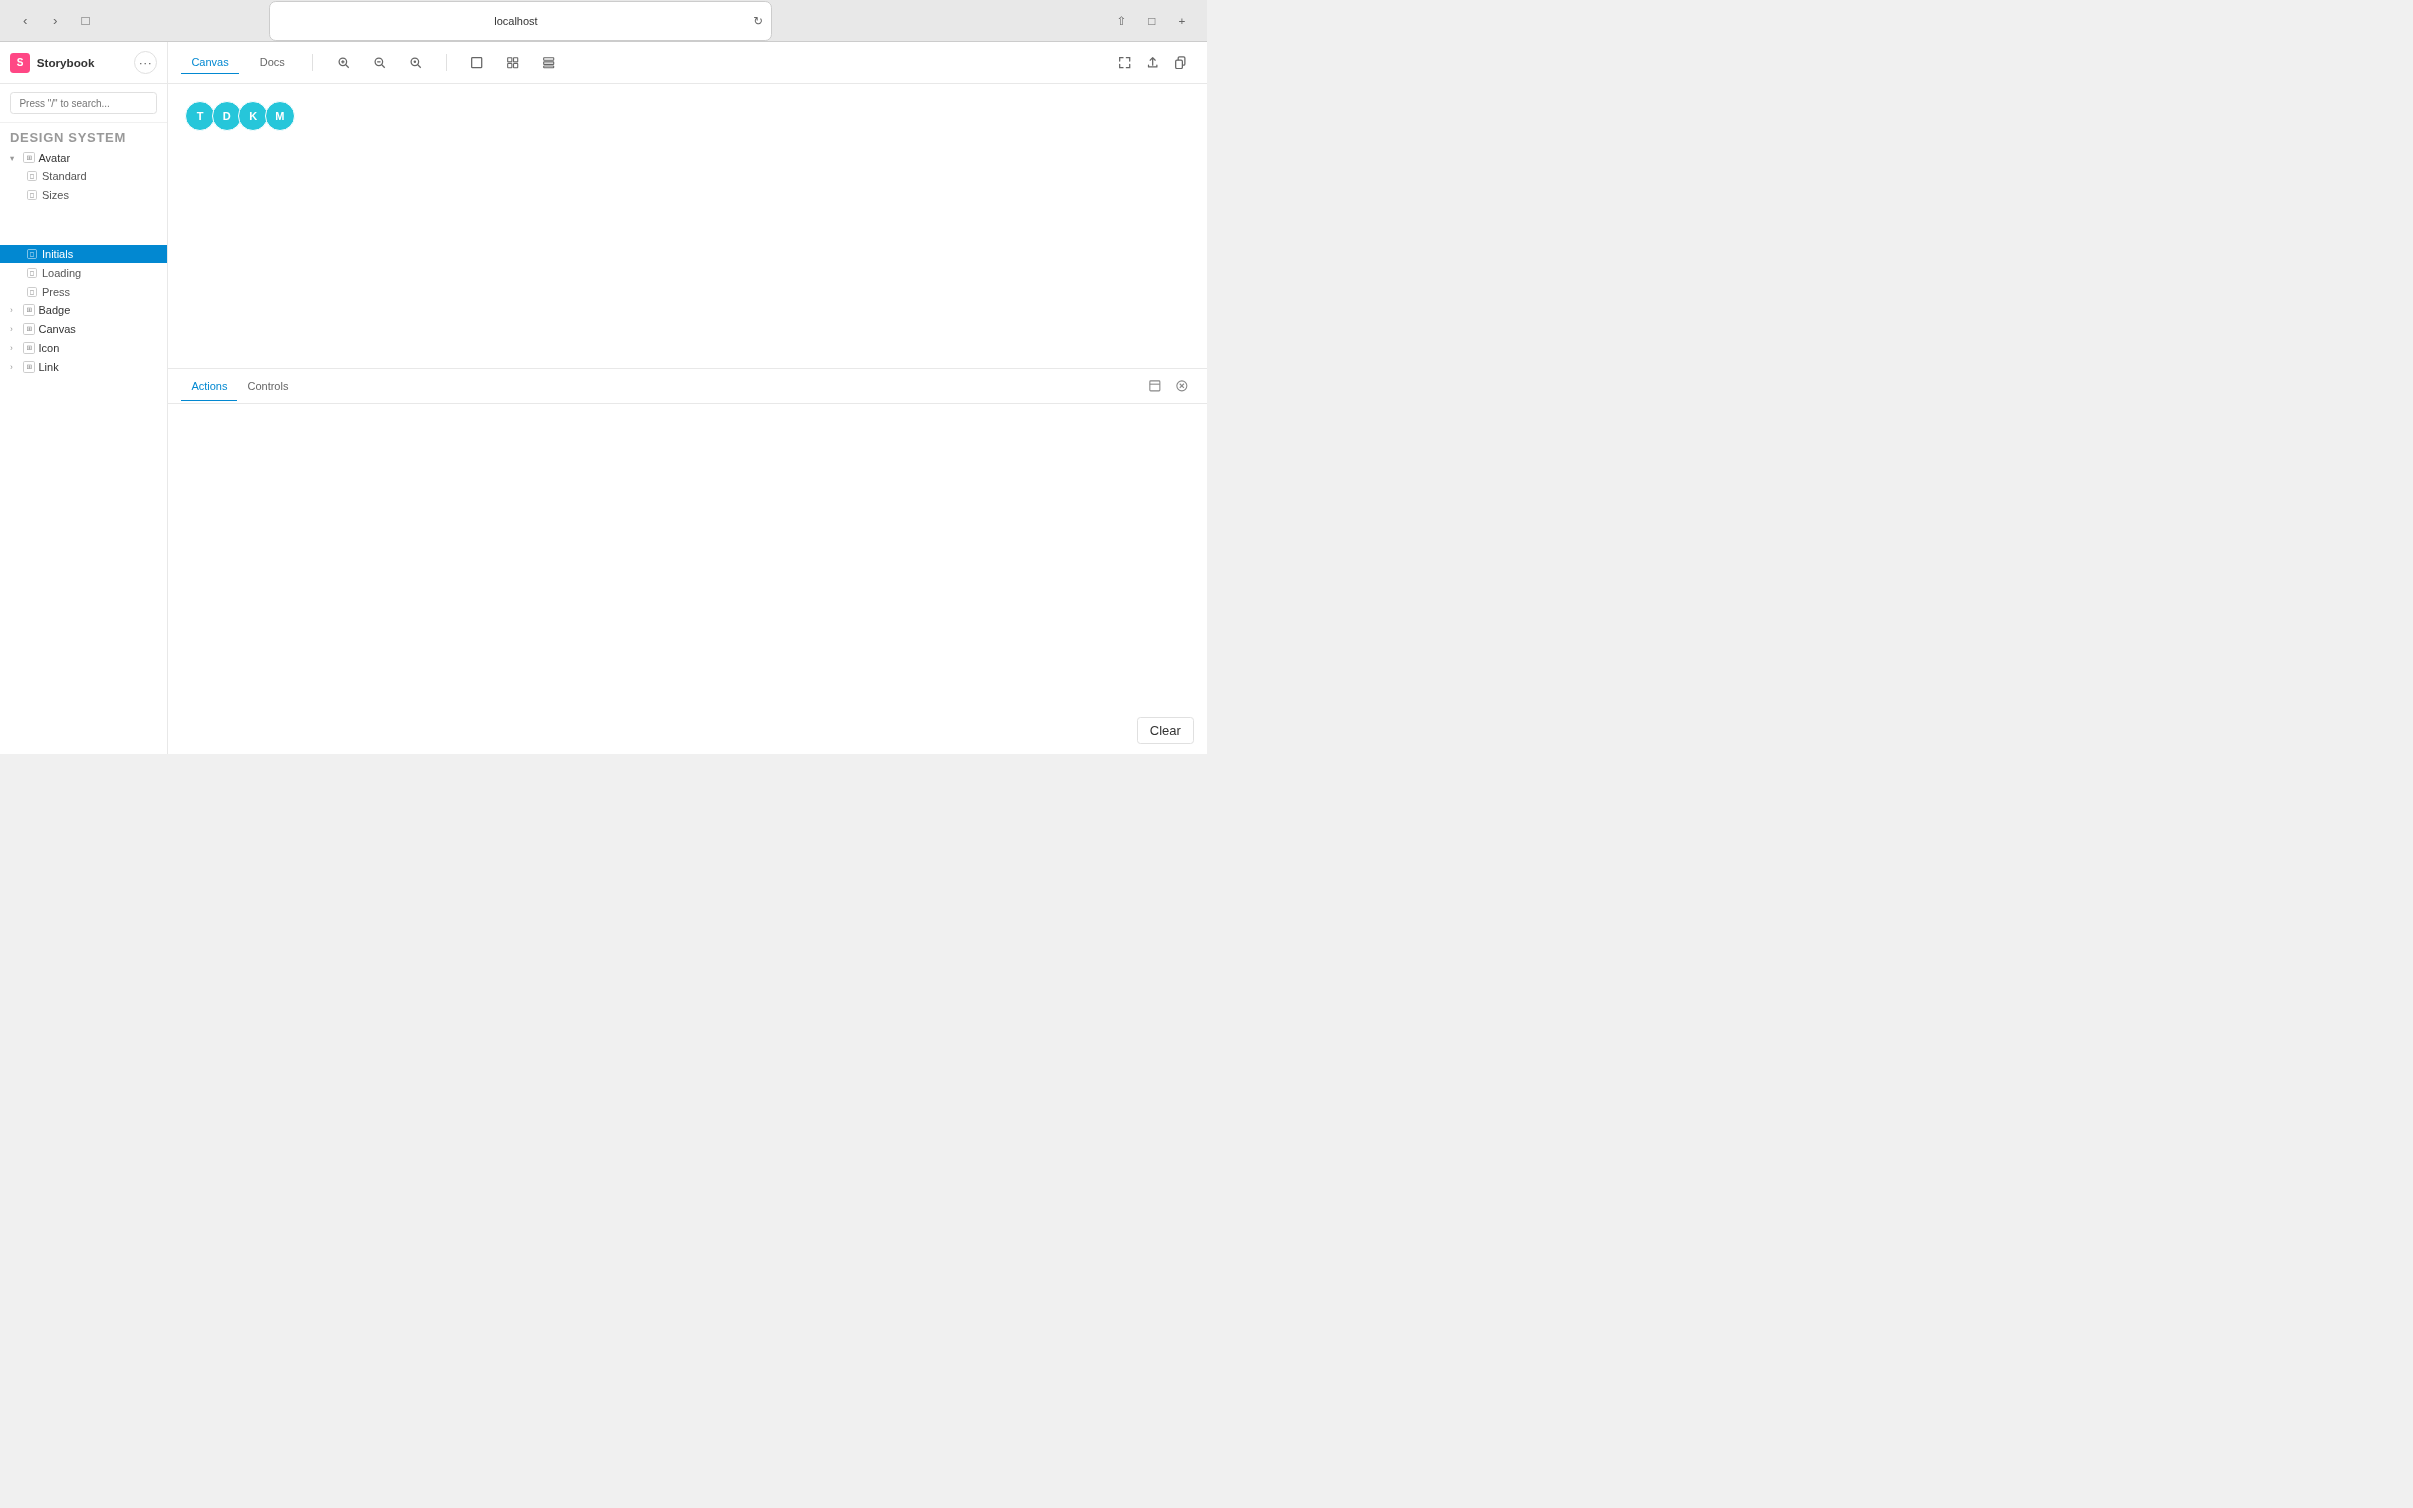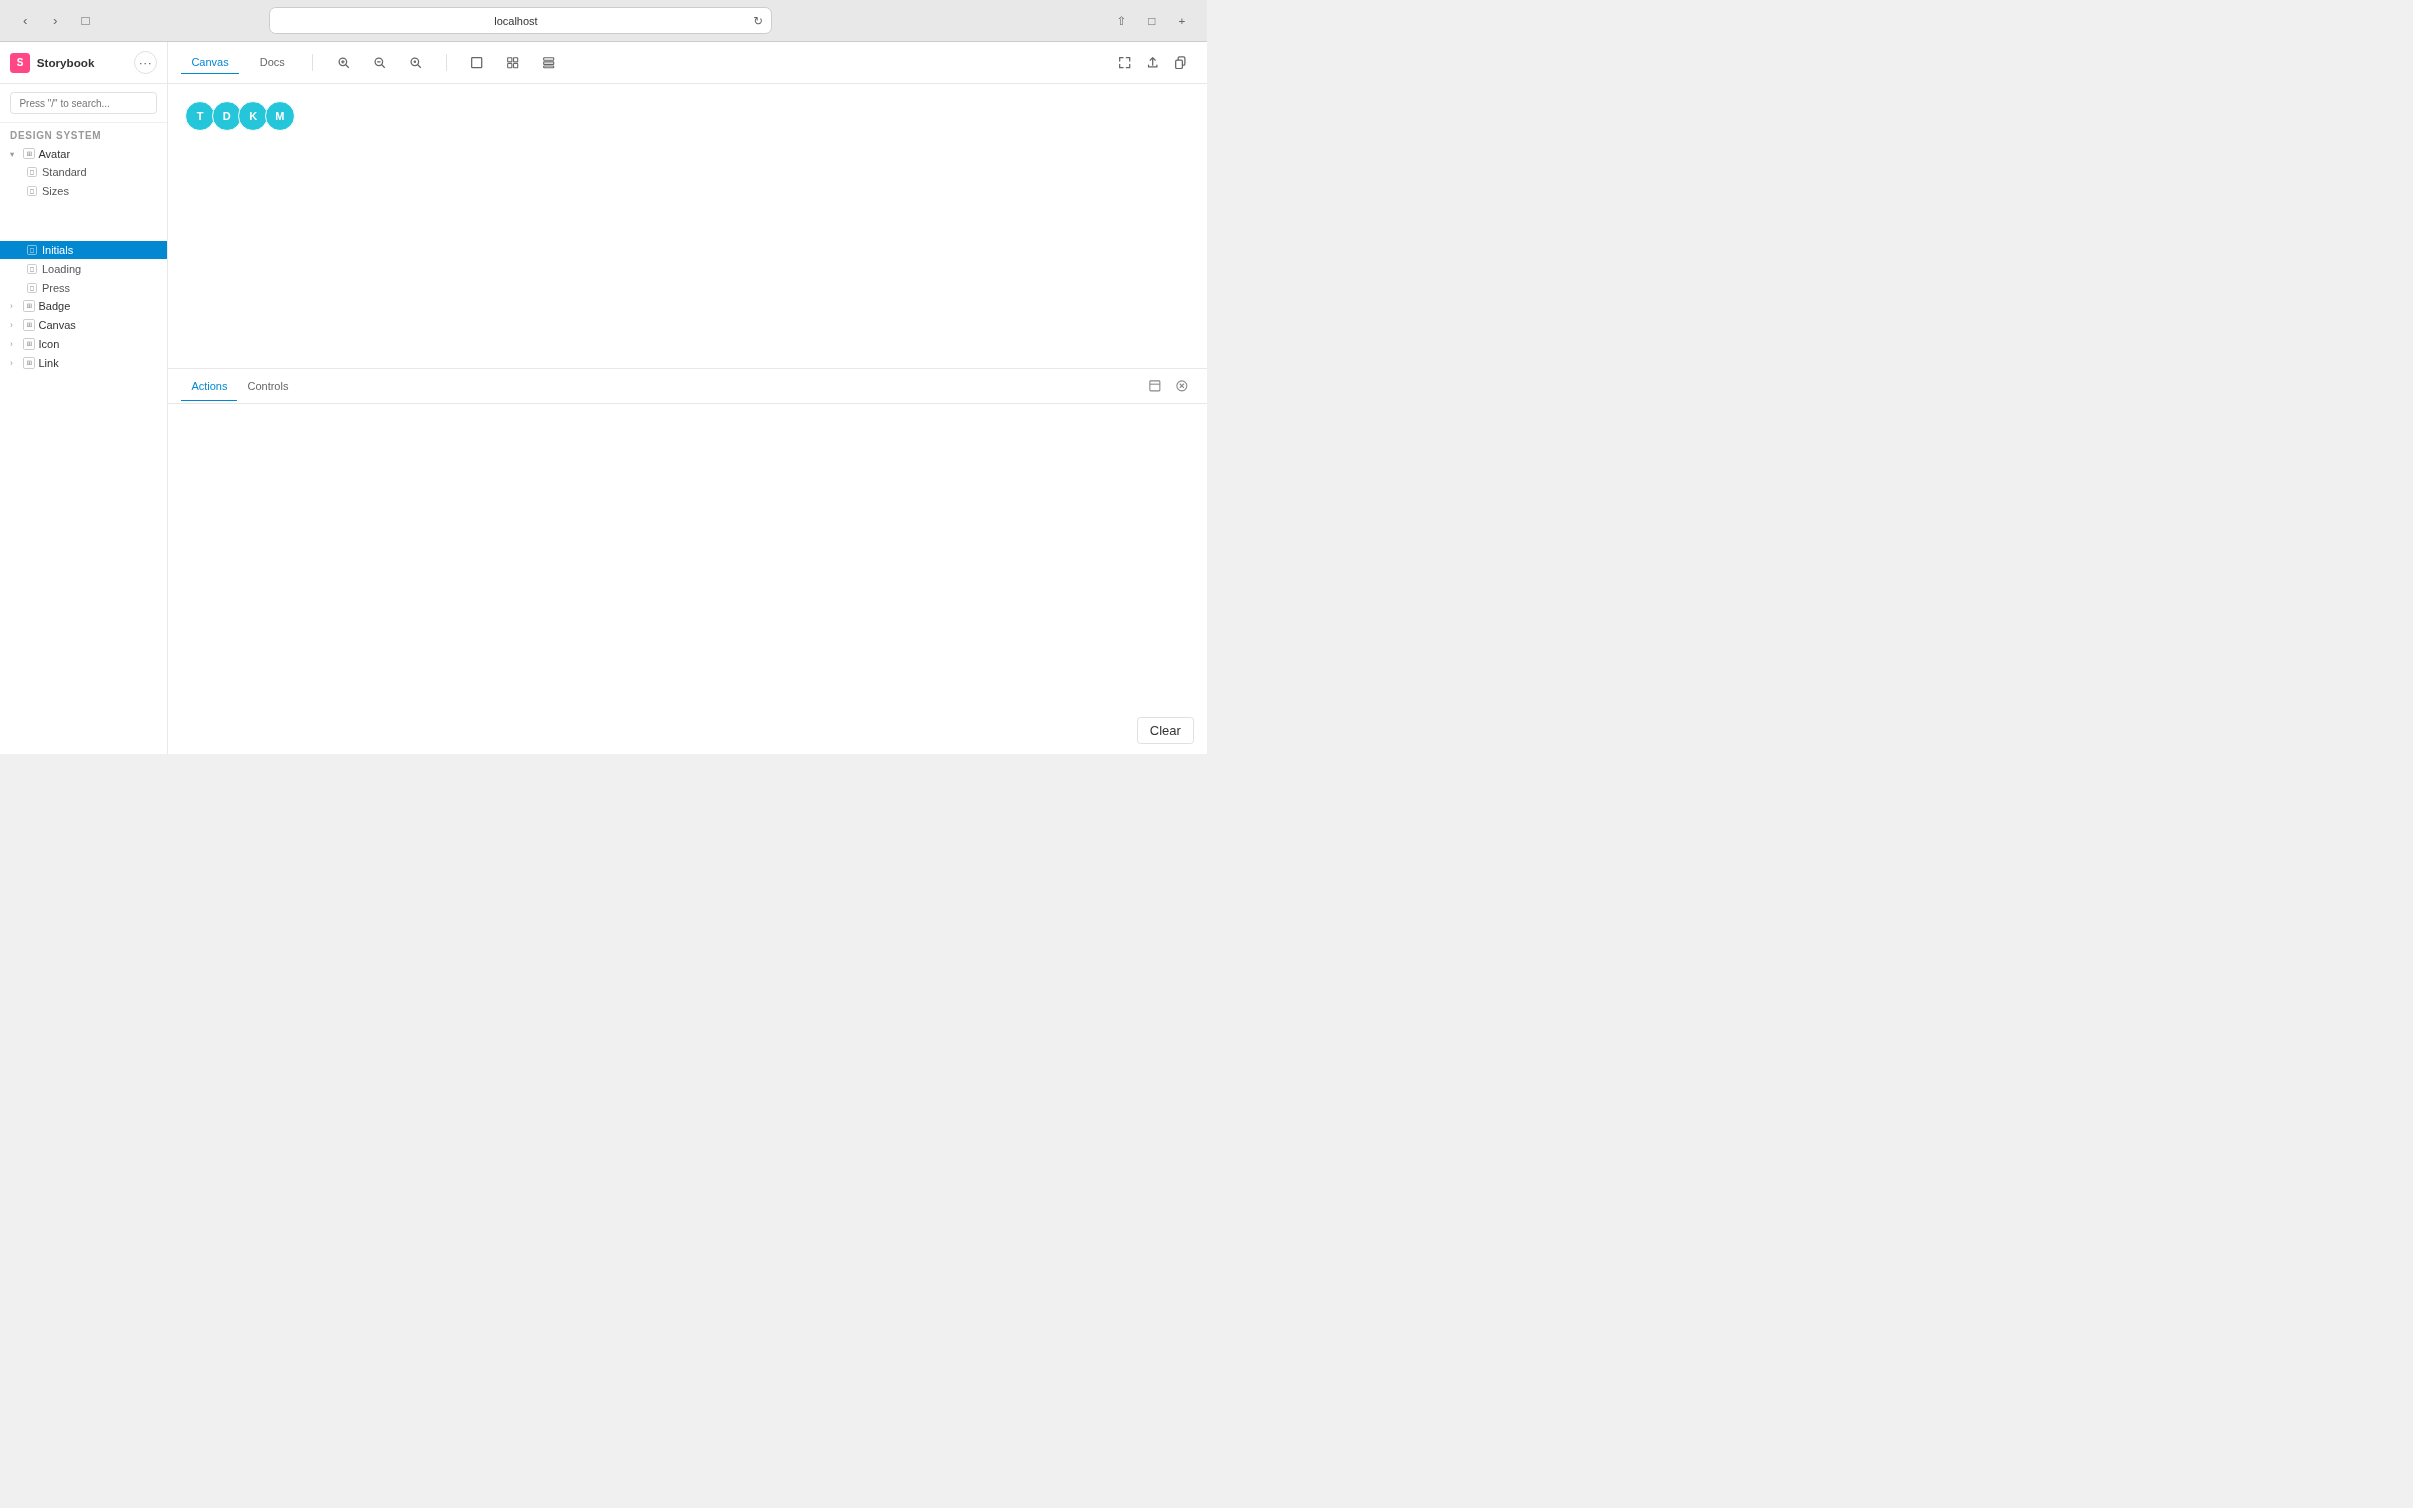--- a/index.html
+++ b/index.html
@@ -24,21 +24,21 @@
       font-size: 13.4px;
     }
     .browser-nav-btn:disabled { color: #bbb; cursor: default; }
     .browser-url-bar {
       flex: 1;
       max-width: 503px;
       margin: 0 auto;
       background: white;
       border: 0.8px solid #ccc;
       border-radius: 6.7px;
-      height: 27px;
+      height: 40px;
       display: flex;
       align-items: center;
       padding: 0 8.4px;
       font-size: 11px;
       color: #333;
     }
     .browser-url-text { flex: 1; text-align: center; }
     .browser-reload { background: none; border: none; cursor: pointer; color: #666; font-size: 11.7px; }
     .browser-actions-right {
       display: flex; align-items: center; gap: 6.7px; margin-left: auto;
@@ -164,21 +164,21 @@
       padding: 4.2px 8.4px;
       border: 0.8px solid #e0e0e0;
       border-radius: 3.4px;
       font-size: 10px;
       color: #999;
       background: white;
       outline: none;
     }
     .sidebar-section-label {
       padding: 6.7px 10px 3.4px;
-      font-size: 10px;
+      font-size: 13px;
       font-weight: 600;
       color: #999;
       letter-spacing: 0.7px;
       text-transform: uppercase;
     }
     .sidebar-group {
       display: flex;
       flex-direction: column;
     }
     .sidebar-group-header {

